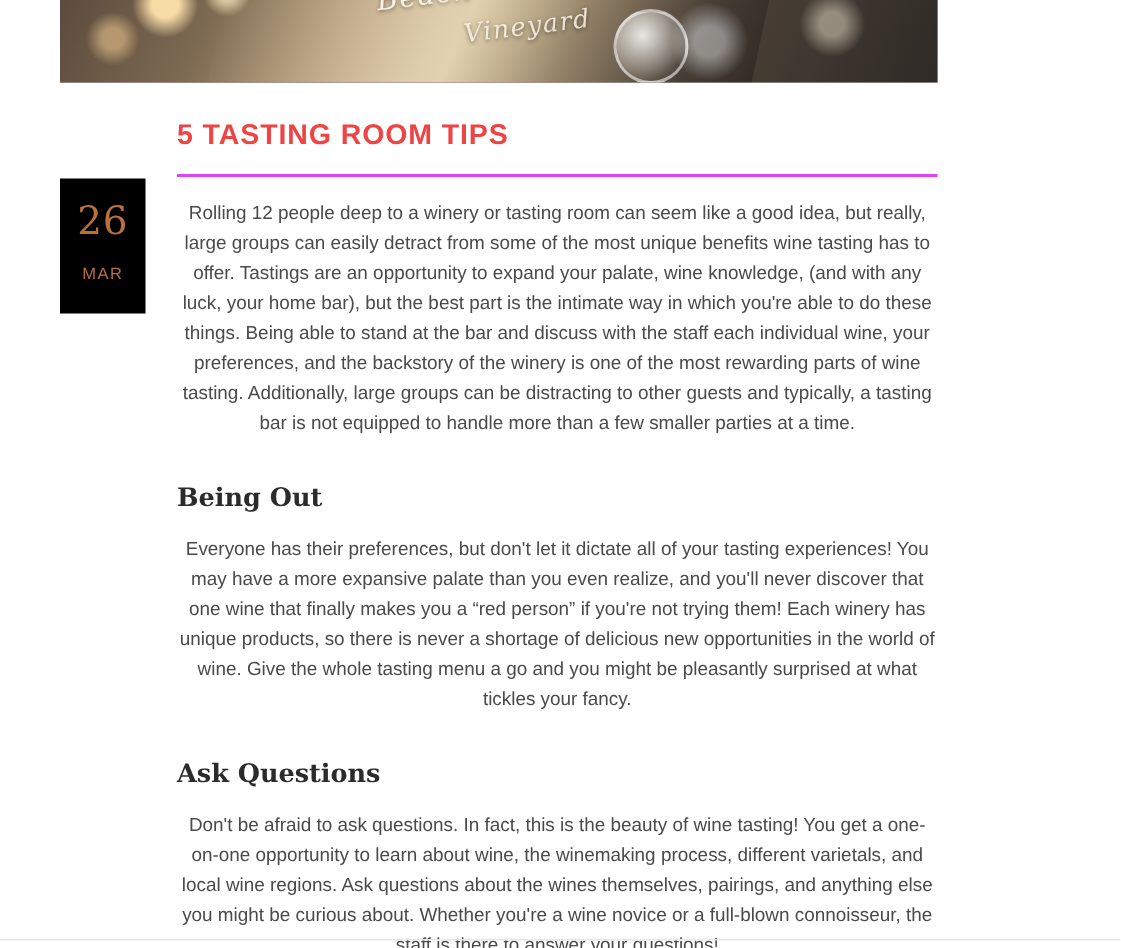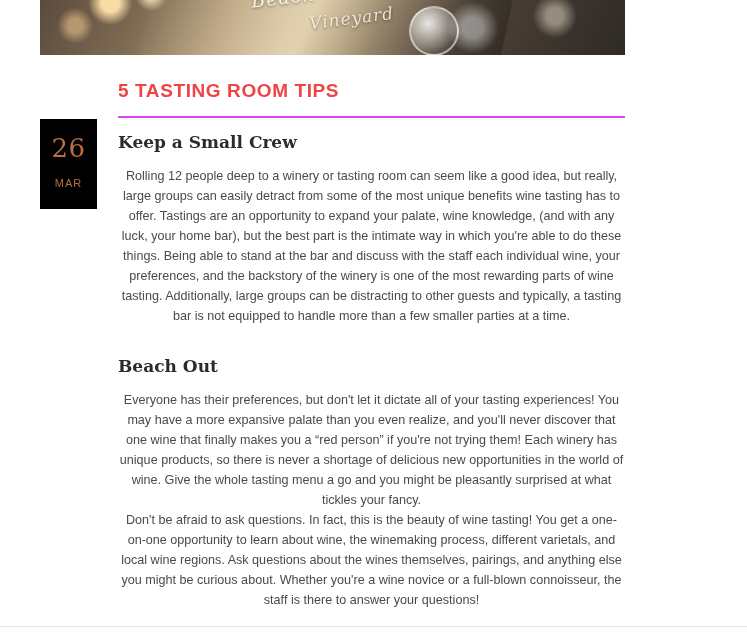--- a/index.html
+++ b/index.html
@@ -175,23 +175,23 @@
   </div>
 
   <div class="date-badge">
     <div class="date-day">26</div>
     <div class="date-month">MAR</div>
   </div>
 
   <div class="article">
     <h1 class="article-title">5 TASTING ROOM TIPS</h1>
 
-    <h2 class="section-head">Keep a Small Crew</h2>
     <p class="body-text">Rolling 12 people deep to a winery or tasting room can seem like a good idea, but really, large groups can easily detract from some of the most unique benefits wine tasting has to offer. Tastings are an opportunity to expand your palate, wine knowledge, (and with any luck, your home bar), but the best part is the intimate way in which you're able to do these things. Being able to stand at the bar and discuss with the staff each individual wine, your preferences, and the backstory of the winery is one of the most rewarding parts of wine tasting. Additionally, large groups can be distracting to other guests and typically, a tasting bar is not equipped to handle more than a few smaller parties at a time.</p>
 
-    <h2 class="section-head spaced">Beach Out</h2>
+    <h2 class="section-head spaced">Being Out</h2>
     <p class="body-text">Everyone has their preferences, but don't let it dictate all of your tasting experiences! You may have a more expansive palate than you even realize, and you'll never discover that one wine that finally makes you a “red person” if you're not trying them! Each winery has unique products, so there is never a shortage of delicious new opportunities in the world of wine. Give the whole tasting menu a go and you might be pleasantly surprised at what tickles your fancy.</p>
 
+    <h2 class="section-head spaced">Ask Questions</h2>
     <p class="body-text">Don't be afraid to ask questions. In fact, this is the beauty of wine tasting! You get a one-on-one opportunity to learn about wine, the winemaking process, different varietals, and local wine regions. Ask questions about the wines themselves, pairings, and anything else you might be curious about. Whether you're a wine novice or a full-blown connoisseur, the staff is there to answer your questions!</p>
   </div>
 
   <div class="divider-bottom"></div>
 </div>
 
 </body></html>

